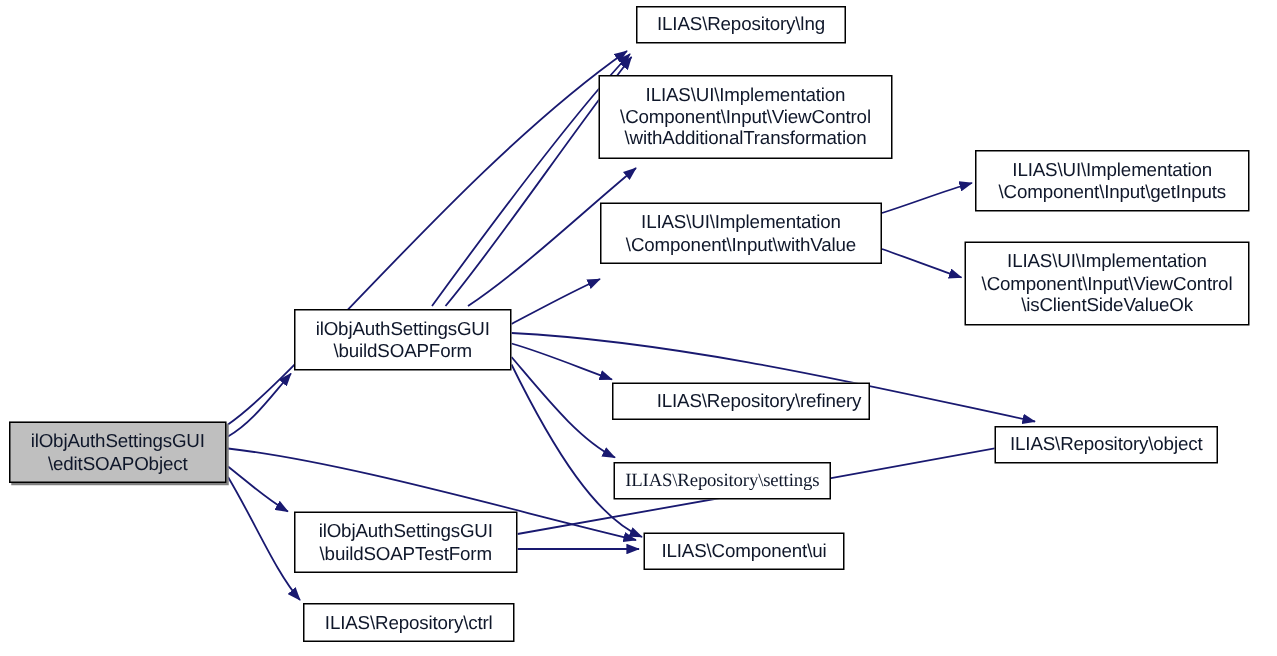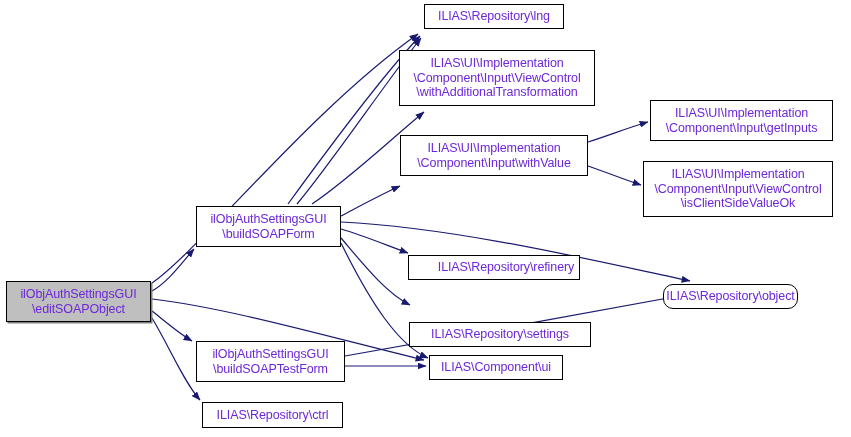--- a/index.html
+++ b/index.html
@@ -26,21 +26,21 @@
     position: absolute;
     box-sizing: border-box;
     border: 1px solid #000000;
     background: #ffffff;
     display: flex;
     align-items: center;
     justify-content: center;
     text-align: center;
     font-size: 12.5px;
     line-height: 14.5px;
-    color: #6d28d9;
+    color: #0f172a;
     white-space: pre-line;
     letter-spacing: -0.1px;
     z-index: 2;
   }
   .node.root {
     background: #bfbfbf;
     border: 1px solid #000000;
     box-shadow: 1.5px 1.5px 0 0 #808080;
   }
   .node.thick {
@@ -96,18 +96,18 @@
 \Component\Input\ViewControl
 \withAdditionalTransformation</span></div>
       <div class="node thick" style="left: 400px; top: 135px; width: 188px; height: 41px;"><span class="node-label">ILIAS\UI\Implementation
 \Component\Input\withValue</span></div>
       <div class="node thick" style="left: 650px; top: 100px; width: 183px; height: 41px;"><span class="node-label">ILIAS\UI\Implementation
 \Component\Input\getInputs</span></div>
       <div class="node thick" style="left: 643px; top: 161px; width: 190px; height: 56px;"><span class="node-label">ILIAS\UI\Implementation
 \Component\Input\ViewControl
 \isClientSideValueOk</span></div>
       <div class="node thick" style="left: 408px; top: 255px; width: 172px; height: 25px; padding-left: 24px;"><span class="node-label">ILIAS\Repository\refinery</span></div>
-      <div class="node thick" style="left: 409px; top: 322px; width: 182px; height: 25px;"><span class="node-label">ILIAS\Repository\settings</span></div>
+      <div class="node thick" style="left: 409px; top: 308px; width: 145px; height: 25px; font-family: Liberation Serif, serif;"><span class="node-label">ILIAS\Repository\settings</span></div>
       <div class="node thick" style="left: 429px; top: 355px; width: 134px; height: 25px;"><span class="node-label">ILIAS\Component\ui</span></div>
-      <div class="node thick" style="left: 663px; top: 284px; width: 135px; height: 25px; border-radius: 10px;"><span class="node-label">ILIAS\Repository\object</span></div>
+      <div class="node thick" style="left: 663px; top: 284px; width: 149px; height: 25px;"><span class="node-label">ILIAS\Repository\object</span></div>
     </div>
 
 </div>
 
 </body></html>

